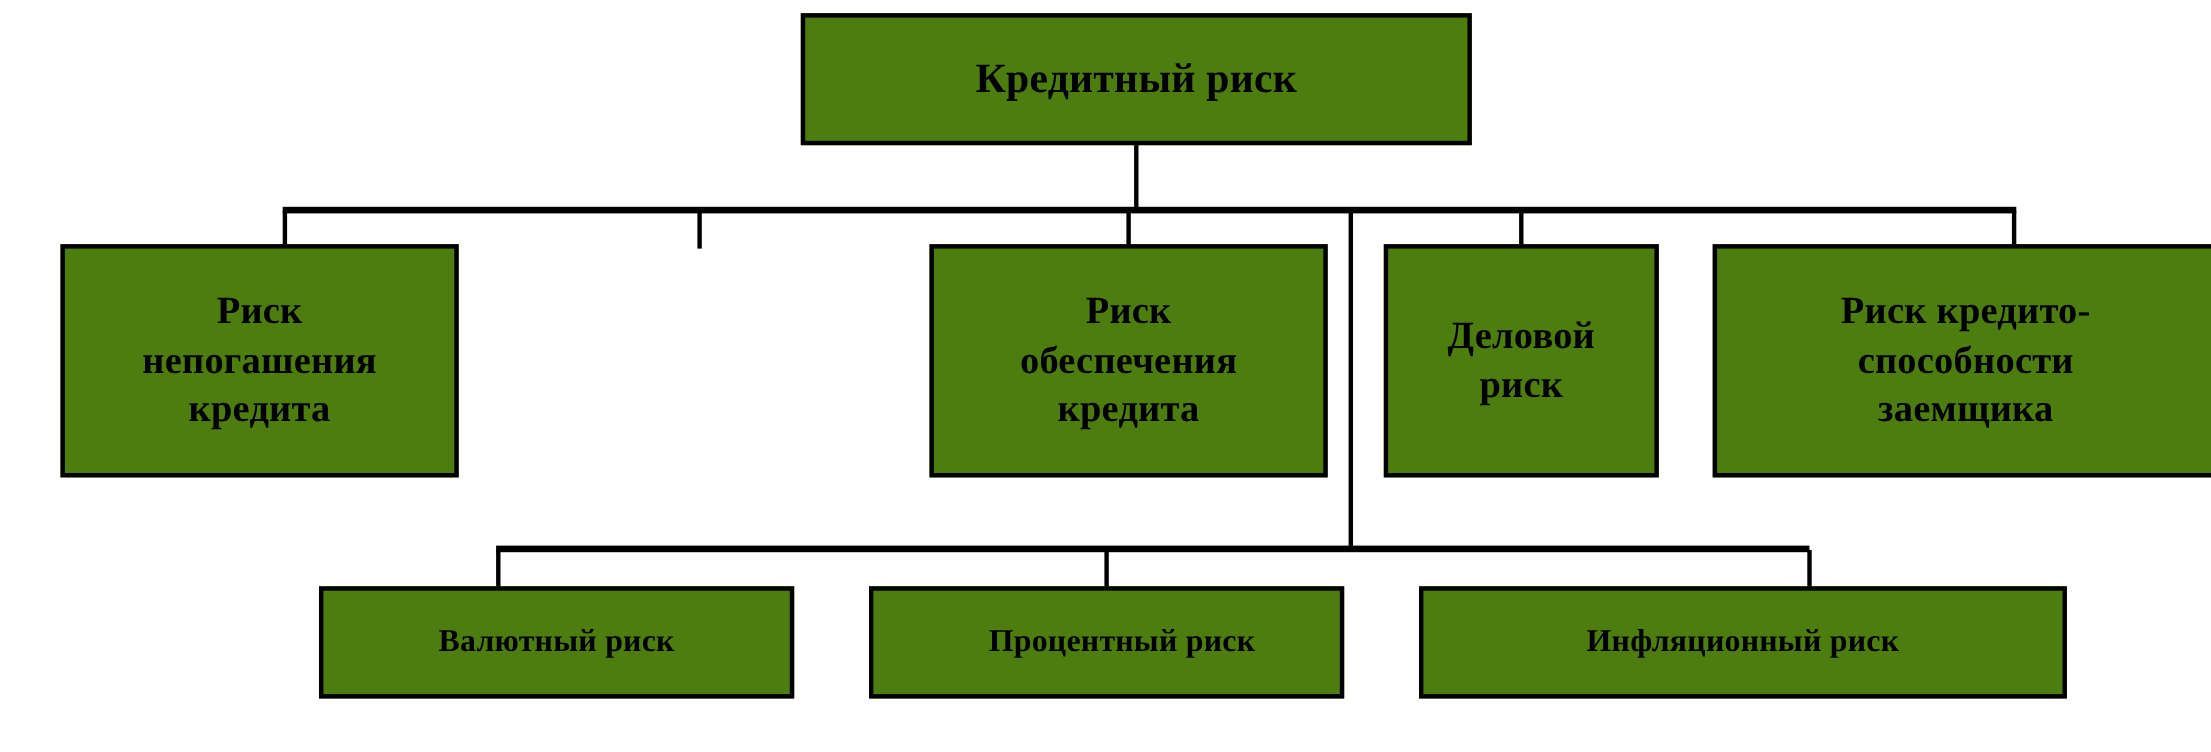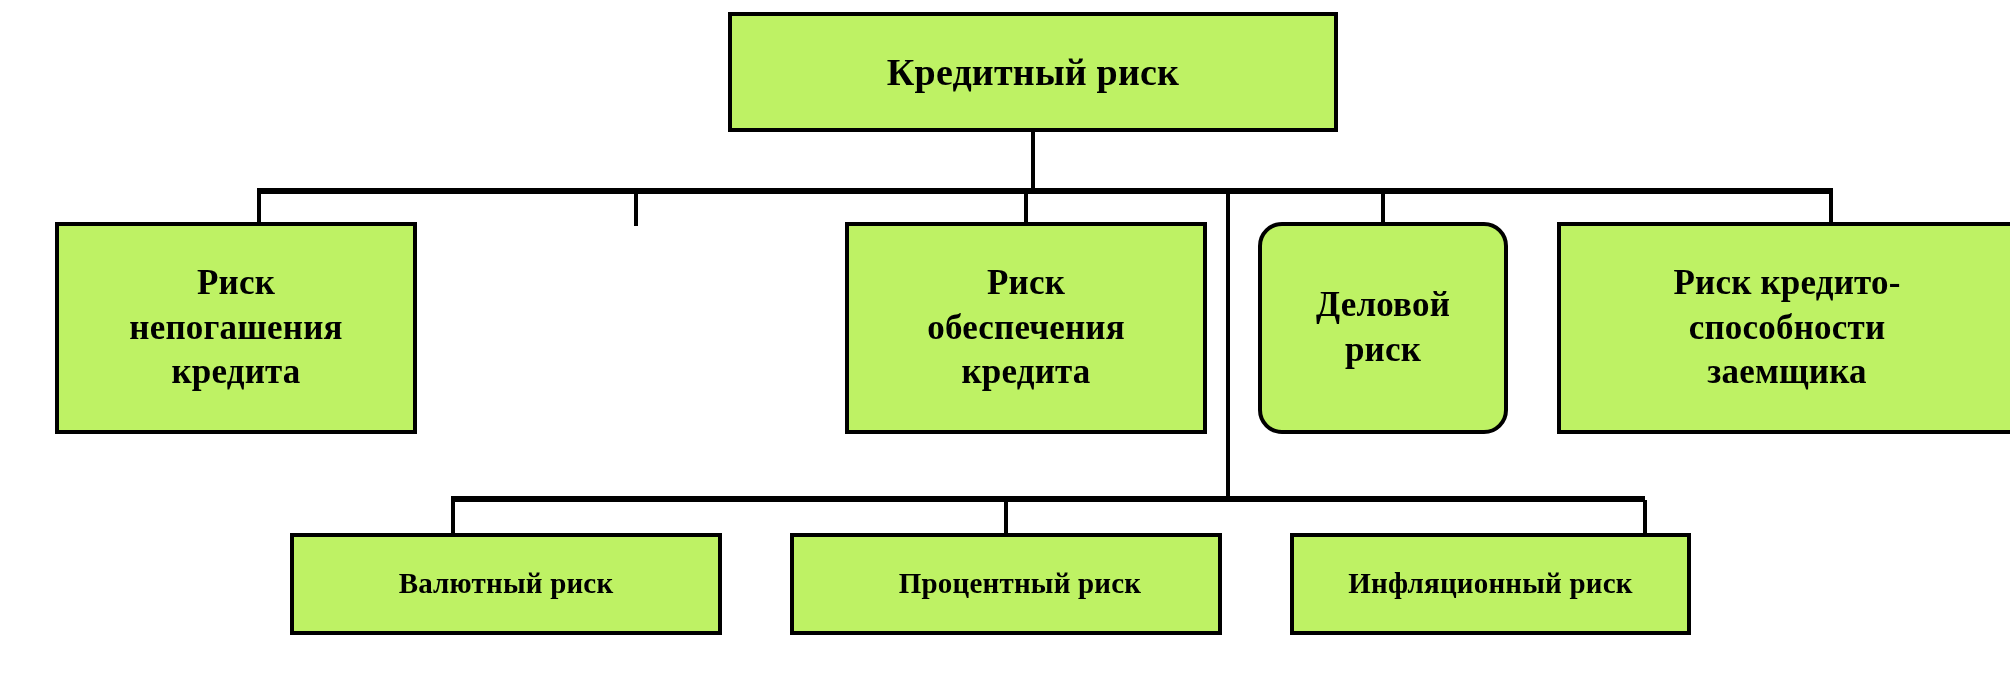--- a/index.html
+++ b/index.html
@@ -17,21 +17,21 @@
     height: 684px;
     background: #ffffff;
     overflow: hidden;
   }
 
   
   .node-box {
     position: absolute;
     box-sizing: border-box;
     border: 4px solid #000000;
-    background: #bef264;
+    background: #4d7c0f;
     display: flex;
     align-items: center;
     justify-content: center;
     text-align: center;
     z-index: 3;
   }
   .node-label {
     font-weight: bold;
     line-height: 1.28;
     letter-spacing: 0.2px;
@@ -48,30 +48,30 @@
   }
   #node-root .node-label { font-size: 38px; }
 
   
   .level2 { top: 222px; height: 212px; }
   .level2 .node-label { font-size: 35px; }
 
   #node-l2-0 { left: 55px;   width: 362px; }
   #node-l2-1 { left: 455px;  width: 362px; }
   #node-l2-2 { left: 845px;  width: 362px; }
-  #node-l2-3 { left: 1258px; width: 250px; border-radius: 24px; }
+  #node-l2-3 { left: 1258px; width: 250px; }
   #node-l2-4 { left: 1557px; width: 460px; }
 
   
   .level3 { top: 533px; height: 102px; }
   .level3 .node-label { font-size: 29px; }
 
   #node-l3-0 { left: 290px;  width: 432px; }
   #node-l3-1 { left: 790px;  width: 432px; padding-left: 28px; }
-  #node-l3-2 { left: 1290px; width: 401px; justify-content: center; }
+  #node-l3-2 { left: 1290px; width: 589px; justify-content: center; }
 
   
   .conn {
     position: absolute;
     background: #000000;
     z-index: 1;
   }
   .conn-v { width: 4px; }
   .conn-h { height: 6px; }
 

